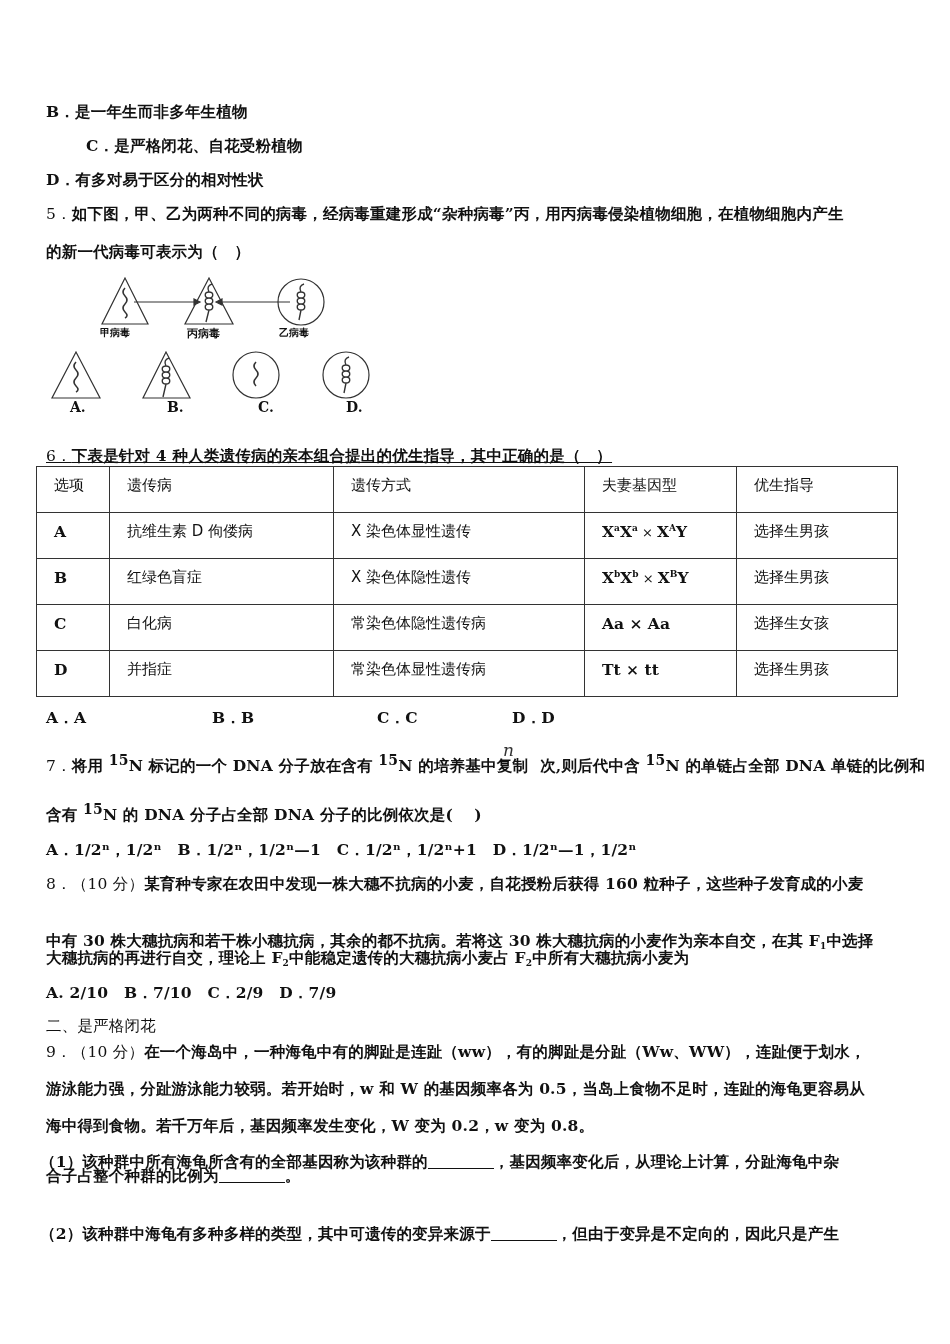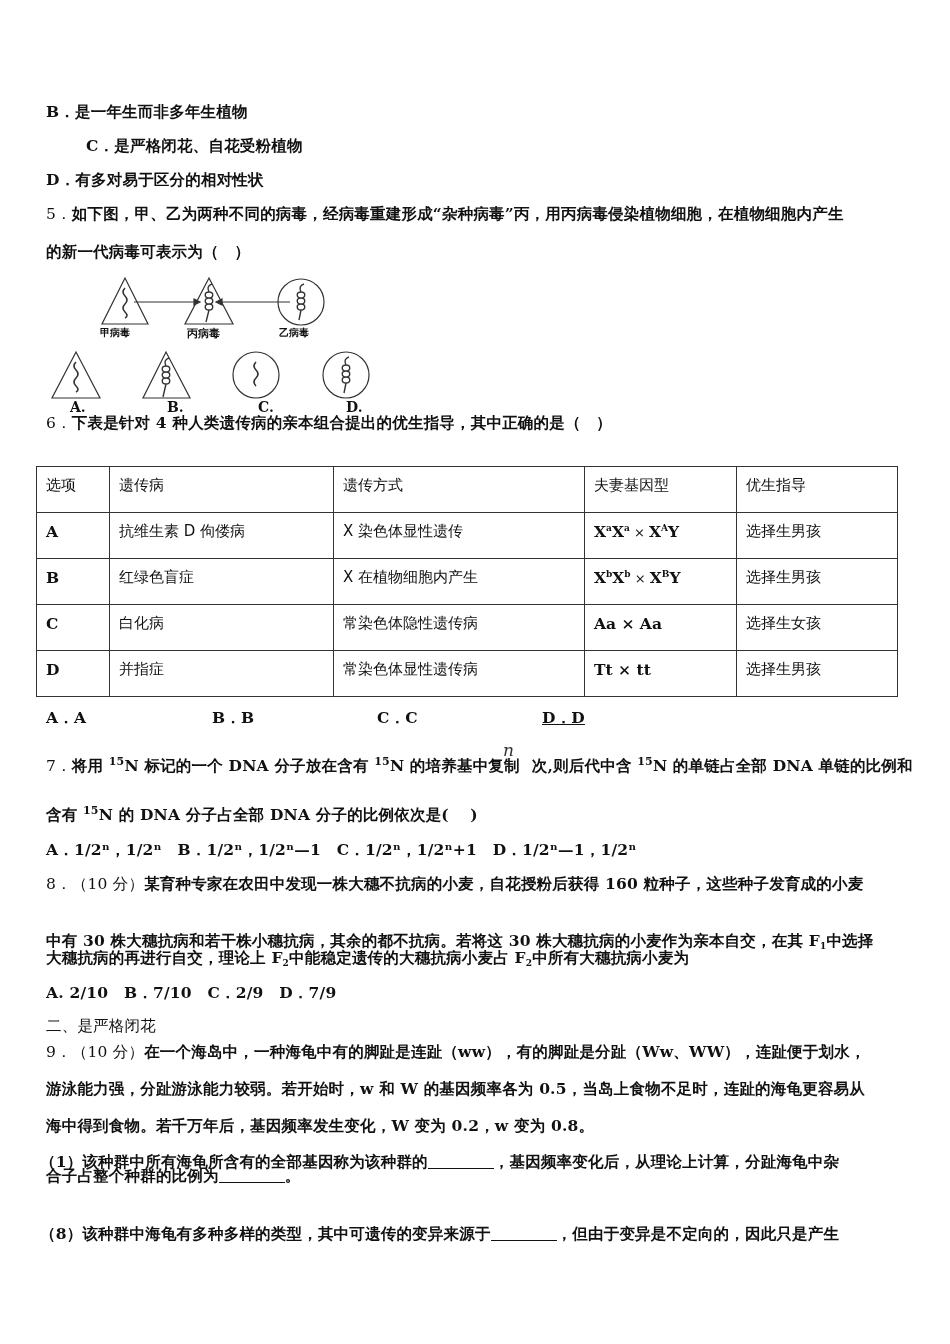--- a/index.html
+++ b/index.html
@@ -8,36 +8,36 @@
     font-family: "DejaVu Serif", "Liberation Serif", serif;
     color: #111;
     font-size: 15px;
   }
   .line {
     position: absolute; left: 46px; white-space: nowrap;
     font-size: 15.5px; line-height: 20px; font-weight: bold;
     letter-spacing: 0.2px;
   }
   .line .num { font-weight: normal; }
-  .line sup { font-size: 11px; line-height: 0; vertical-align: 6px; }
+  .line sup { font-size: 14px; line-height: 0; vertical-align: 6px; }
   .line sub { font-size: 9px; line-height: 0; vertical-align: -3px; }
   .blank { display: inline-block; border-bottom: 1.5px solid #111; width: 66px; height: 14px; vertical-align: -2px; }
   .italic-n { position: absolute; font-style: italic; font-family: "DejaVu Serif", serif; font-size: 17px; font-weight: normal; color: #333; }
 
   
   .figure { position: absolute; left: 46px; top: 272px; width: 340px; height: 148px; }
   .figure svg { width: 340px; height: 148px; display: block; }
 
   
   table.gen {
     position: absolute; left: 36px; top: 466px; width: 861px;
     border-collapse: collapse; table-layout: fixed;
   }
   table.gen td {
-    border: 1.5px solid #333; height: 46px; padding: 0 0 0 9px;
+    border: 1.5px solid #333; height: 46px; padding: 0 0 0 17px;
     vertical-align: top; padding-top: 9px; box-sizing: border-box;
     font-size: 15.5px; font-weight: bold; white-space: nowrap;
   }
   table.gen td.cn { font-weight: normal; font-family: "DejaVu Sans", sans-serif; font-size: 15px; }
   table.gen td sup { font-size: 9px; line-height: 0; vertical-align: 6px; }
 </style>
 </head>
 <body>
 
 <div class="line" style="top:102px;">B．是一年生而非多年生植物</div>
@@ -82,21 +82,21 @@
   </svg>
   <div style="position:absolute;left:54px;top:54px;font-size:10px;font-weight:bold;font-family:'DejaVu Sans',sans-serif;">甲病毒</div>
   <div style="position:absolute;left:141px;top:54px;font-size:11px;font-weight:bold;font-family:'DejaVu Sans',sans-serif;">丙病毒</div>
   <div style="position:absolute;left:233px;top:54px;font-size:10px;font-weight:bold;font-family:'DejaVu Sans',sans-serif;">乙病毒</div>
   <div style="position:absolute;left:24px;top:127px;font-size:14px;font-weight:bold;">A.</div>
   <div style="position:absolute;left:121px;top:127px;font-size:14px;font-weight:bold;">B.</div>
   <div style="position:absolute;left:212px;top:127px;font-size:14px;font-weight:bold;">C.</div>
   <div style="position:absolute;left:300px;top:127px;font-size:14px;font-weight:bold;">D.</div>
 </div>
 
-<div class="line" style="top:413px;">
+<div class="line" style="top:446px;text-decoration:underline;">
   <span class="num">6．</span><span>下表是针对 4 种人类遗传病的亲本组合提出的优生指导，其中正确的是（　）</span>
 </div>
 
 <table class="gen">
   <colgroup>
     <col style="width:73px">
       <col style="width:224px">
       <col style="width:251px">
       <col style="width:152px">
       <col style="width:161px">
@@ -112,21 +112,21 @@
   <tr>
     <td>A</td>
     <td class="cn">抗维生素 D 佝偻病</td>
     <td class="cn">X 染色体显性遗传</td>
     <td><span>X</span><sup>a</sup><span>X</span><sup>a</sup><span style="font-weight:normal;font-size:13px;"> × </span><span>X</span><sup>A</sup><span>Y</span></td>
     <td class="cn">选择生男孩</td>
   </tr>
   <tr>
     <td>B</td>
     <td class="cn">红绿色盲症</td>
-    <td class="cn">X 在植物细胞内产生</td>
+    <td class="cn">X 染色体隐性遗传</td>
     <td><span>X</span><sup>b</sup><span>X</span><sup>b</sup><span style="font-weight:normal;font-size:13px;"> × </span><span>X</span><sup>B</sup><span>Y</span></td>
     <td class="cn">选择生男孩</td>
   </tr>
   <tr>
     <td>C</td>
     <td class="cn">白化病</td>
     <td class="cn">常染色体隐性遗传病</td>
     <td>Aa × Aa</td>
     <td class="cn">选择生女孩</td>
   </tr>
@@ -136,21 +136,21 @@
     <td class="cn">常染色体显性遗传病</td>
     <td>Tt × tt</td>
     <td class="cn">选择生男孩</td>
   </tr>
 </tbody>
   </table>
 
 <div class="line" style="top:708px;left:46px;">A．A</div>
 <div class="line" style="top:708px;left:212px;">B．B</div>
 <div class="line" style="top:708px;left:377px;">C．C</div>
-<div class="line" style="top:708px;left:542px;text-decoration:underline;">D．D</div>
+<div class="line" style="top:708px;left:512px;">D．D</div>
 
 <div class="line" style="top:756px;">
   <span class="num">7．</span><span>将用 </span><sup>15</sup><span>N 标记的一个 DNA 分子放在含有 </span><sup>15</sup><span>N 的培养基中复制</span><span style="display:inline-block;width:12px;"></span><span>次,则后代中含 </span><sup>15</sup><span>N 的单链占全部 DNA 单链的比例和</span>
 </div>
 <div class="italic-n" style="left:503px;top:740px;">n</div>
 <div class="line" style="top:805px;">
   <span>含有 </span><sup>15</sup><span>N 的 DNA 分子占全部 DNA 分子的比例依次是(　 )</span>
 </div>
 <div class="line" style="top:840px;">A．1/2ⁿ，1/2ⁿ　B．1/2ⁿ，1/2ⁿ—1　C．1/2ⁿ，1/2ⁿ+1　D．1/2ⁿ—1，1/2ⁿ</div>
 
@@ -172,14 +172,14 @@
 </div>
 <div class="line" style="top:1079px;">游泳能力强，分趾游泳能力较弱。若开始时，w 和 W 的基因频率各为 0.5，当岛上食物不足时，连趾的海龟更容易从</div>
 <div class="line" style="top:1116px;">海中得到食物。若千万年后，基因频率发生变化，W 变为 0.2，w 变为 0.8。</div>
 <div class="line" style="top:1152px;left:40px;">
   <span>（1）该种群中所有海龟所含有的全部基因称为该种群的</span><span class="blank"></span><span>，基因频率变化后，从理论上计算，分趾海龟中杂</span>
 </div>
 <div class="line" style="top:1166px;">
   <span>合子占整个种群的比例为</span><span class="blank"></span><span>。</span>
 </div>
 <div class="line" style="top:1224px;left:40px;">
-  <span>（8）该种群中海龟有多种多样的类型，其中可遗传的变异来源于</span><span class="blank"></span><span>，但由于变异是不定向的，因此只是产生</span>
+  <span>（2）该种群中海龟有多种多样的类型，其中可遗传的变异来源于</span><span class="blank"></span><span>，但由于变异是不定向的，因此只是产生</span>
 </div>
 
 </body></html>

